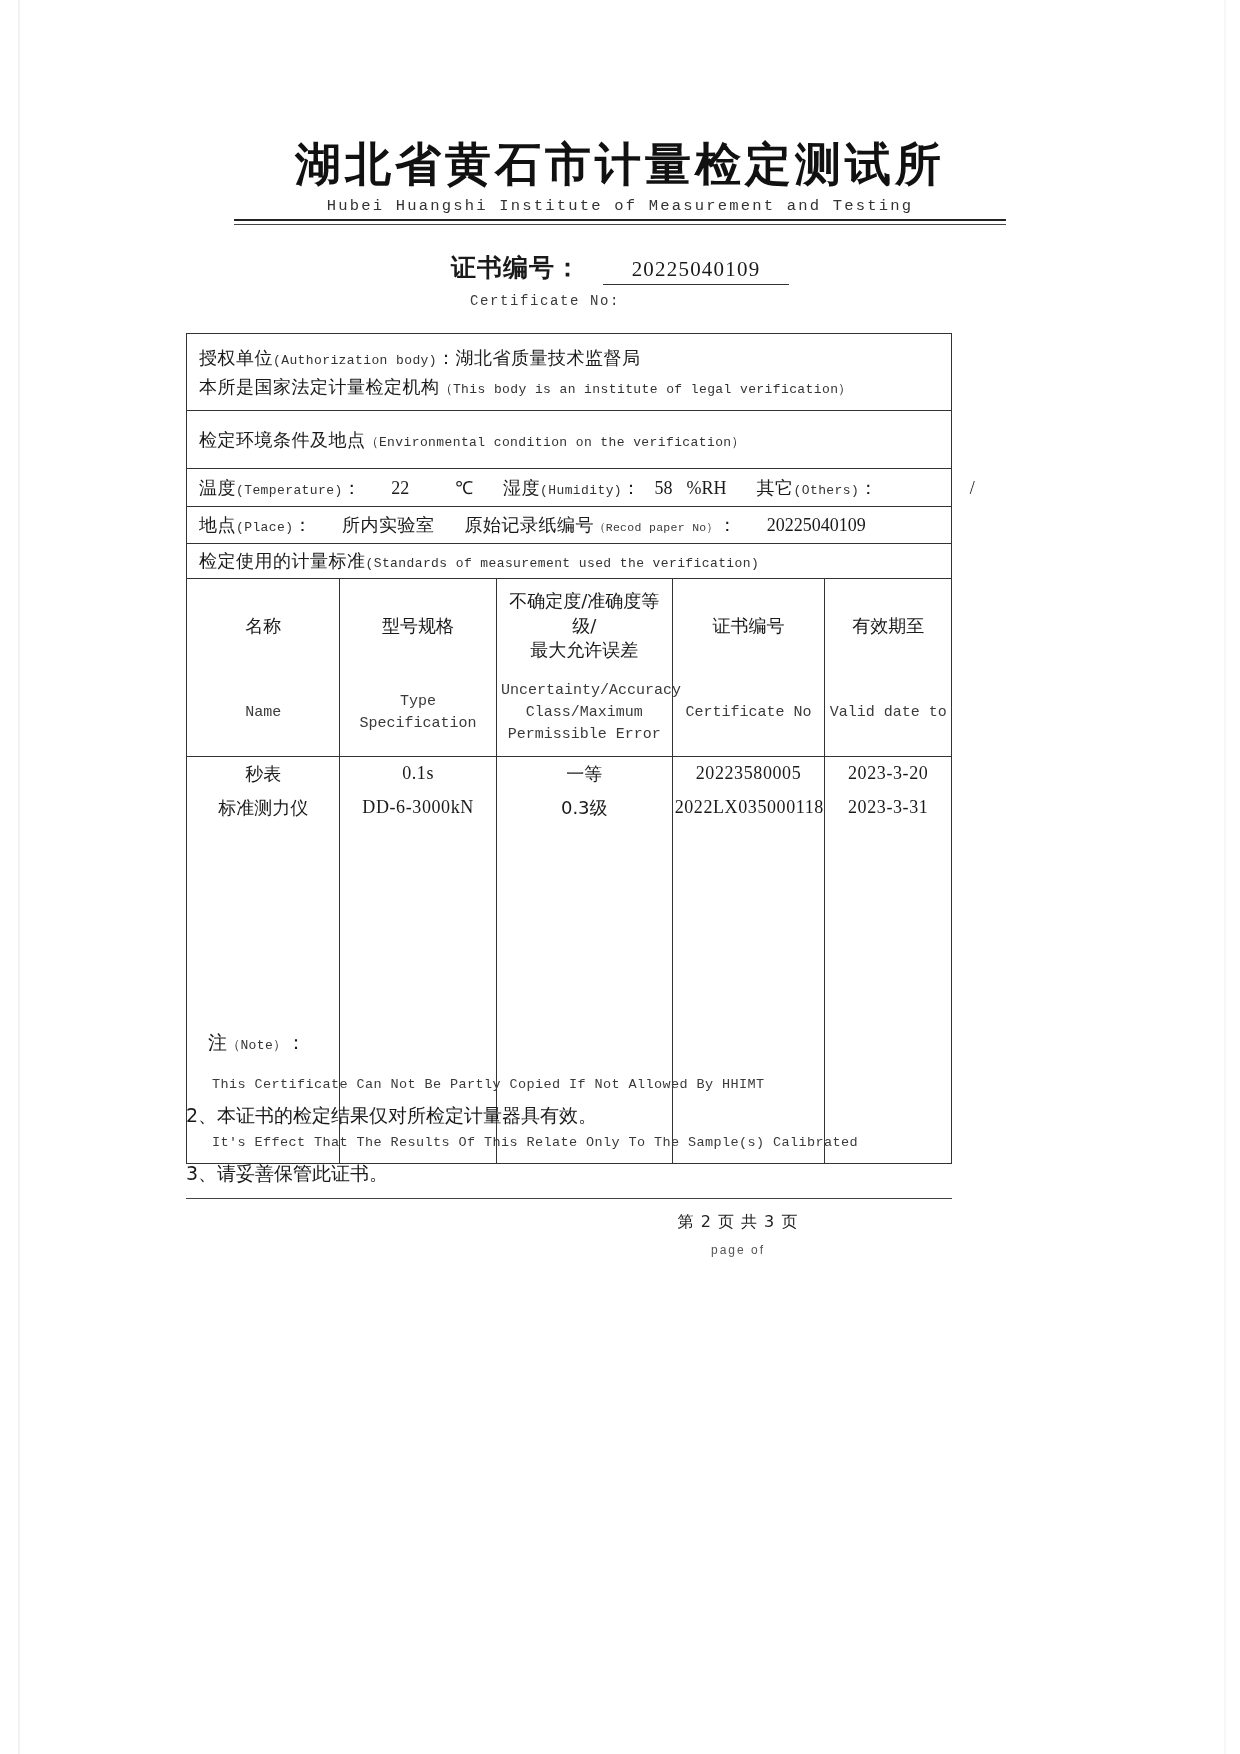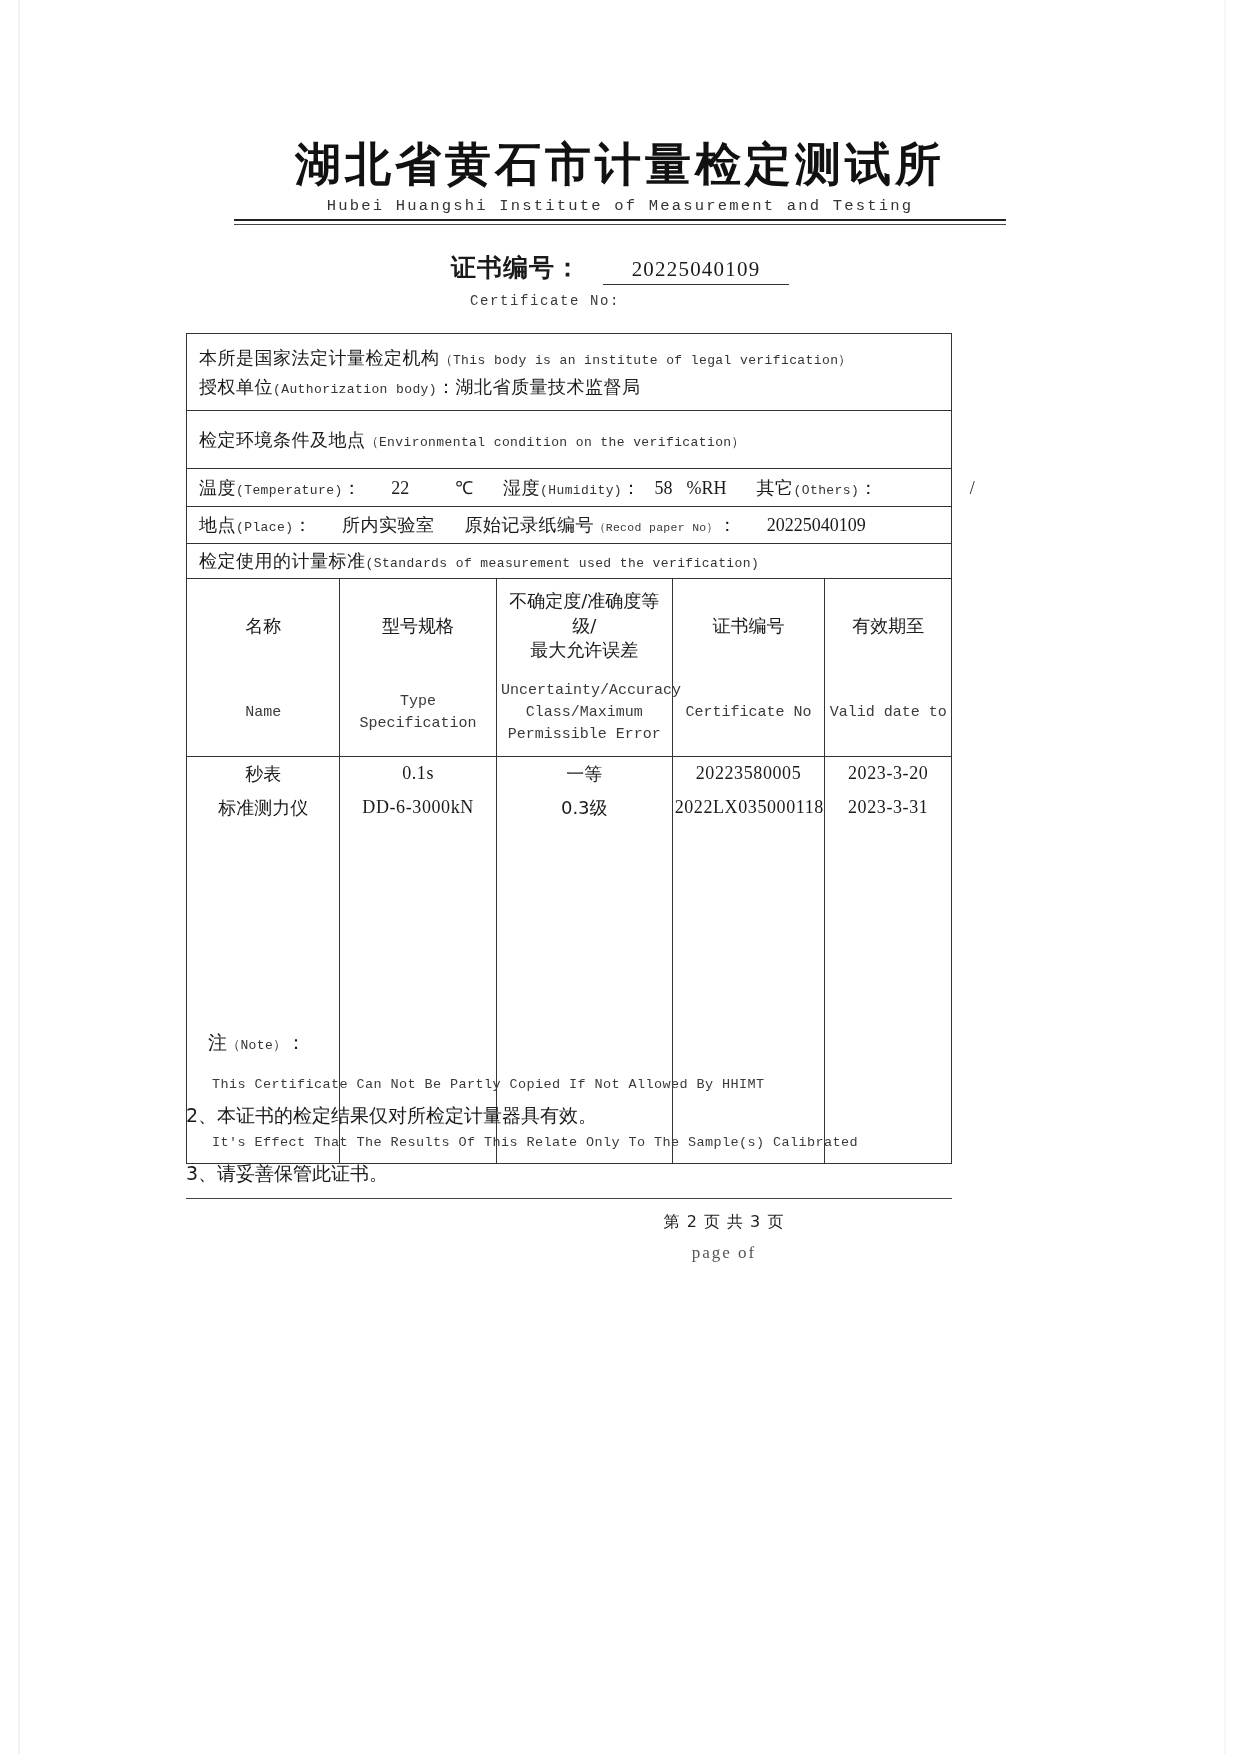--- a/index.html
+++ b/index.html
@@ -197,34 +197,34 @@
   }
   .notes-rule {
     margin-top:10px;
     border-top:1.2px solid #444;
     width:766px;
   }
 
   
   .footer {
     position:absolute;
-    left:176px; top:1212px;
+    left:190px; top:1212px;
     width:766px;
     text-align:center;
   }
   .footer-cn {
     font-family:"DejaVu Sans", sans-serif;
     font-size:16px;
     letter-spacing:1px;
     color:#222;
     margin-left:330px;
   }
   .footer-en {
-    font-family:Liberation Serif, serif;
-    font-size:17px;
+    font-family:Liberation Sans, sans-serif;
+    font-size:12px;
     letter-spacing:2px;
     color:#555;
     margin-top:10px;
     margin-left:330px;
   }
 </style>
 </head>
 <body>
 
 <div class="scan-edge left"></div>
@@ -244,24 +244,24 @@
     <div class="certno-row">
       <span class="certno-label">证书编号：</span><span class="certno-value">20225040109</span>
     </div>
     <div class="certno-sub">Certificate No:</div>
   </div>
 
   <div class="frame">
 
     <div class="sec">
       <div class="line">
-        <span class="cn">本所是国家法定计量检定机构</span><span class="en">（This body is an institute of legal verification）</span>
+        <span class="cn">授权单位</span><span class="en">(Authorization body)</span><span class="cn">：</span><span class="cn">湖北省质量技术监督局</span>
       </div>
       <div class="line">
-        <span class="cn">授权单位</span><span class="en">(Authorization body)</span><span class="cn">：</span><span class="cn">湖北省质量技术监督局</span>
+        <span class="cn">本所是国家法定计量检定机构</span><span class="en">（This body is an institute of legal verification）</span>
       </div>
     </div>
 
     <div class="sec sec-env">
       <div class="line">
         <span class="cn">检定环境条件及地点</span><span class="en">（Environmental condition on the verification）</span>
       </div>
     </div>
 
     <div class="kv-row">

